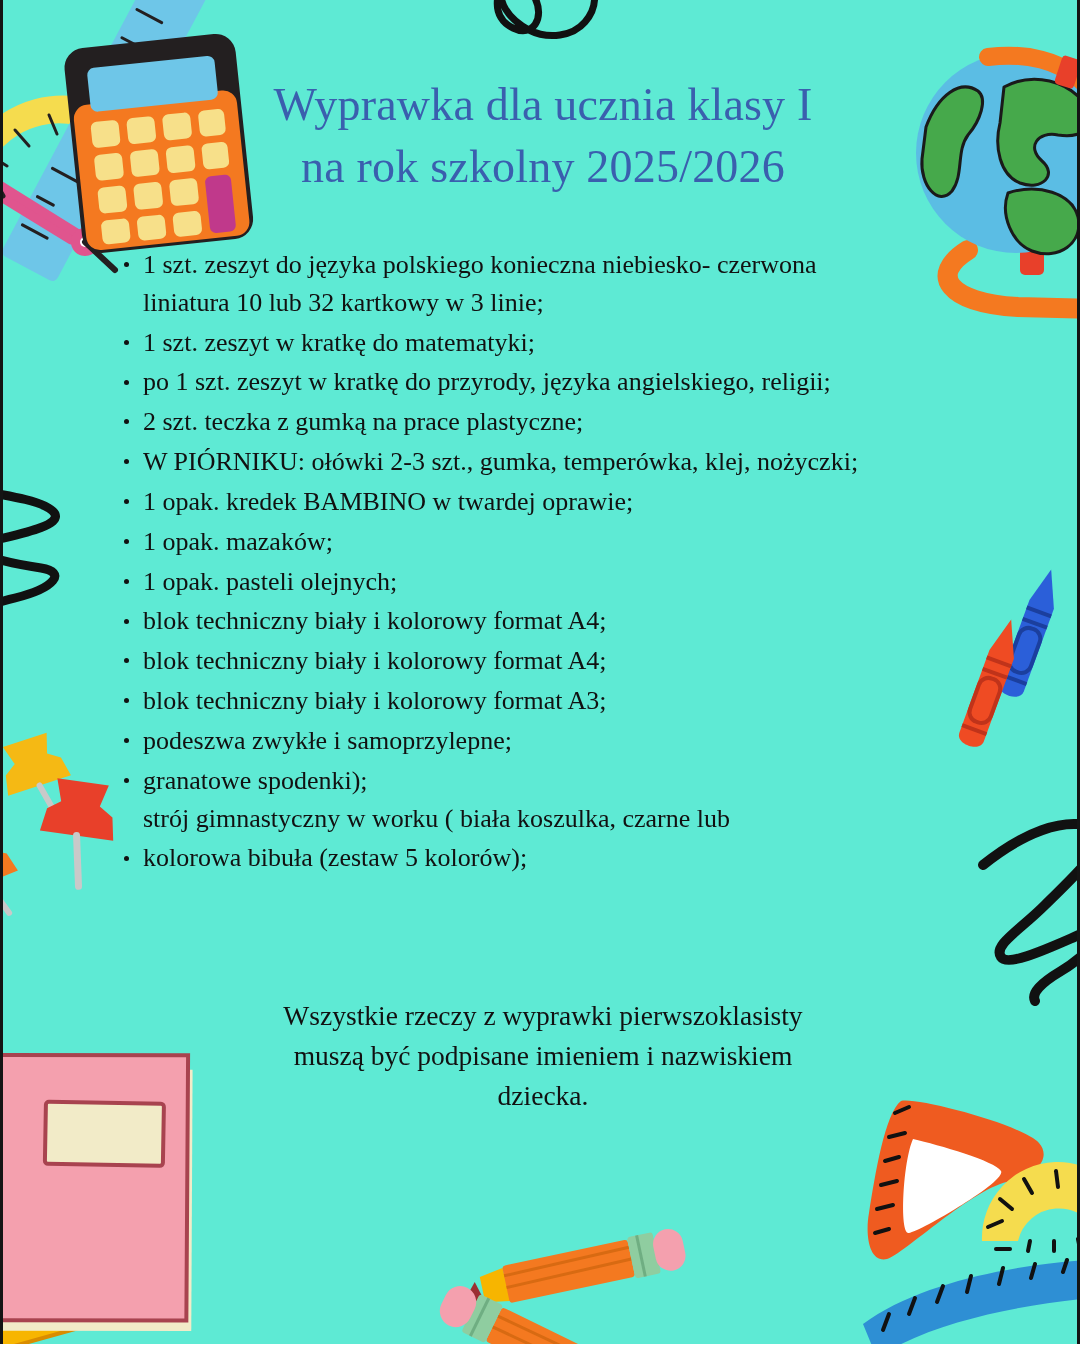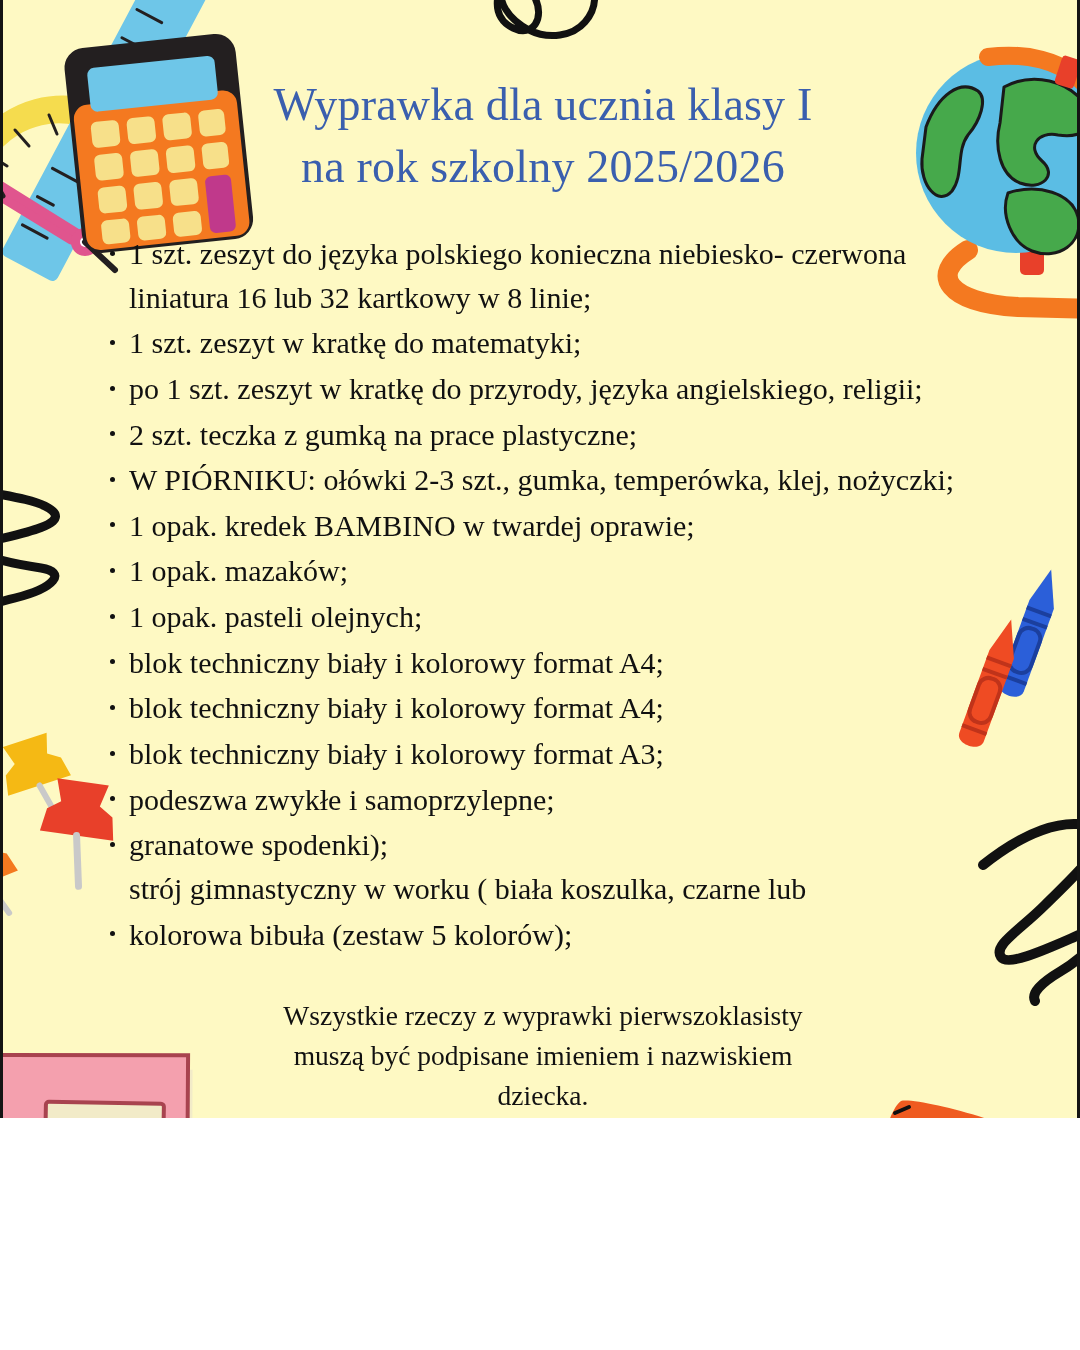--- a/index.html
+++ b/index.html
@@ -7,22 +7,22 @@
     margin: 0;
     padding: 0;
     background: #ffffff;
   }
   body {
     font-family: "Liberation Serif", "DejaVu Serif", serif;
   }
   .poster {
     position: relative;
     width: 1080px;
-    height: 1118px;
-    background: #fef9c3;
+    height: 1344px;
+    background: #5eead4;
     overflow: hidden;
     box-sizing: border-box;
     border-left: 3px solid #141414;
     border-right: 3px solid #141414;
   }
 
   
   .deco {
     position: absolute;
     pointer-events: none;
@@ -50,25 +50,25 @@
     font-weight: 400;
     letter-spacing: 0.2px;
   }
   .title .tline { display: block; white-space: nowrap; }
 
   .supply-list {
     position: absolute;
     top: 232px;
     left: 100px;
     width: 905px;
-    margin: 0;
+    margin: 14px;
     padding: 0;
     list-style: none;
     color: #111111;
-    font-size: 30px;
+    font-size: 26px;
     line-height: 1.455;
   }
   .supply-list li {
     position: relative;
     padding-left: 26px;
     margin: 0 0 2px 0;
   }
   .supply-list li .dot {
     position: absolute;
     left: 7px;
@@ -333,21 +333,21 @@
 
     <div class="title">
       <span class="tline">Wyprawka dla ucznia klasy I</span>
       <span class="tline">na rok szkolny 2025/2026</span>
     </div>
 
     <ul class="supply-list" id="supply-list">
         <li>
           <span class="dot"></span>
           <span class="txt">1 szt. zeszyt do języka polskiego konieczna niebiesko- czerwona</span>
-          <span class="txt">liniatura 16 lub 32 kartkowy w 8 linie;</span>
+          <span class="txt">liniatura 10 lub 32 kartkowy w 3 linie;</span>
         </li>
         <li>
           <span class="dot"></span>
           <span class="txt">1 szt. zeszyt w kratkę do matematyki;</span>
         </li>
         <li>
           <span class="dot"></span>
           <span class="txt">po 1 szt. zeszyt w kratkę do przyrody, języka angielskiego, religii;</span>
         </li>
         <li>

